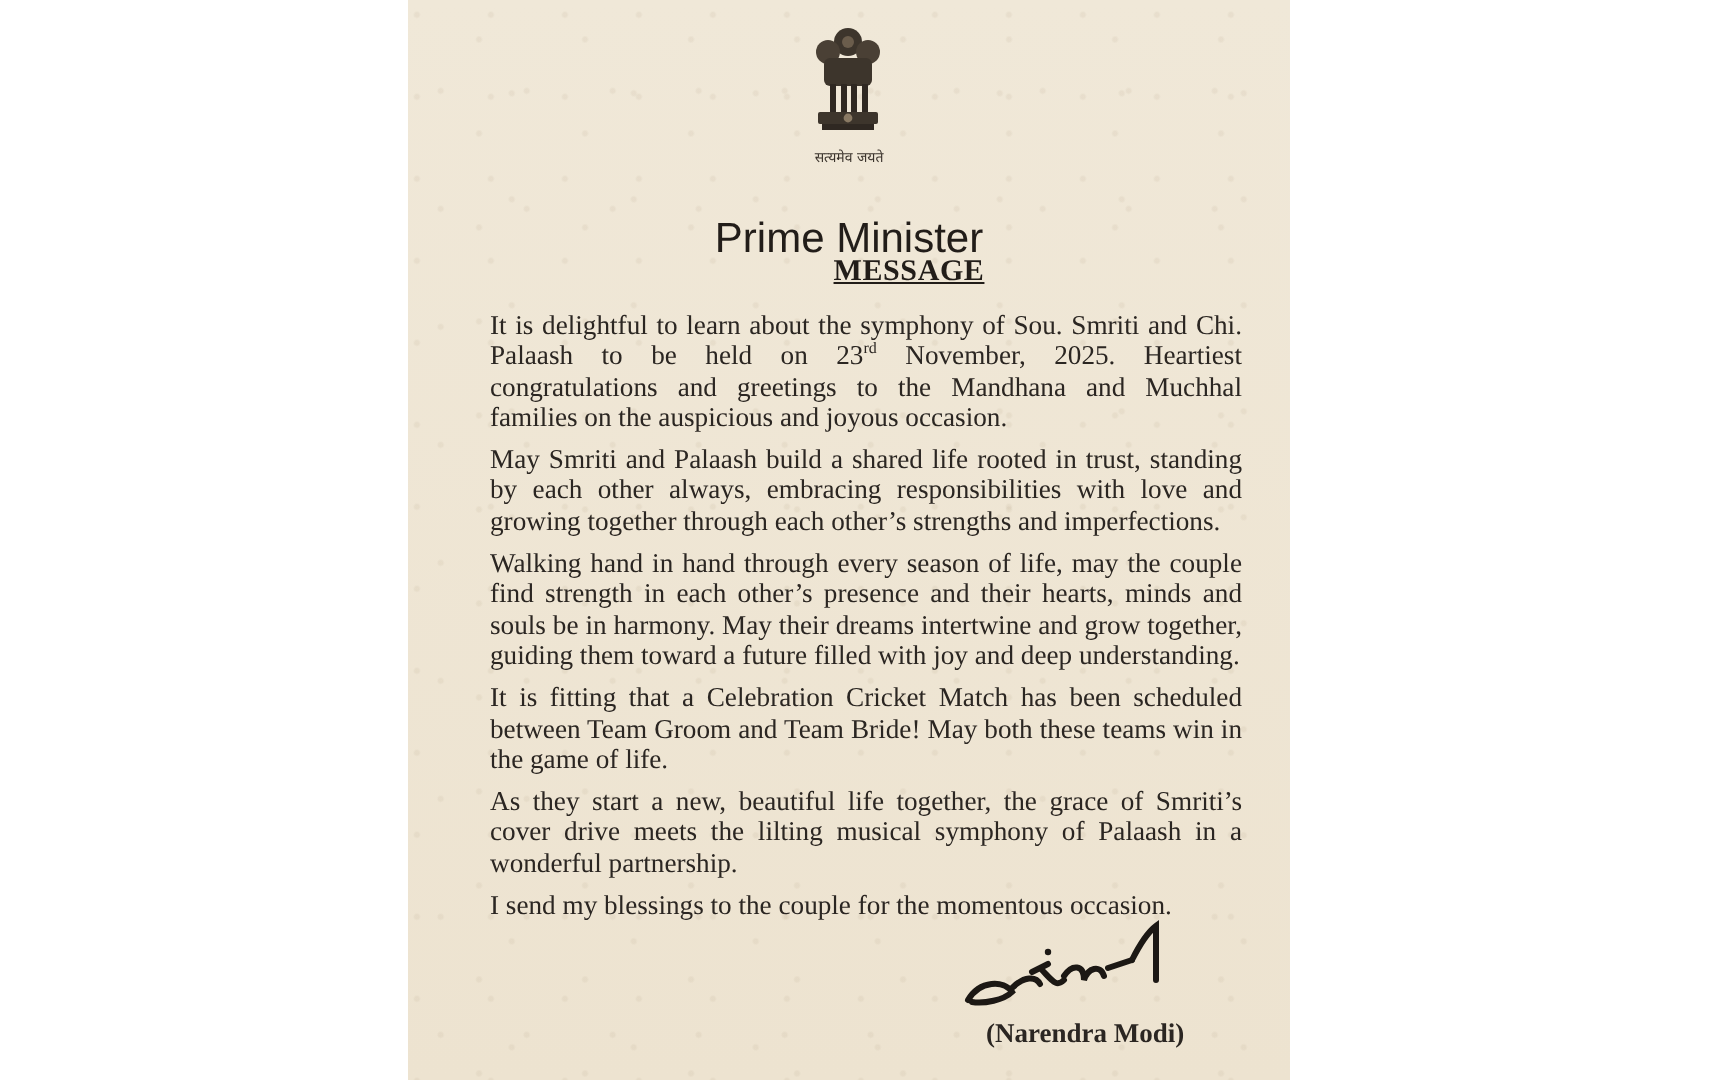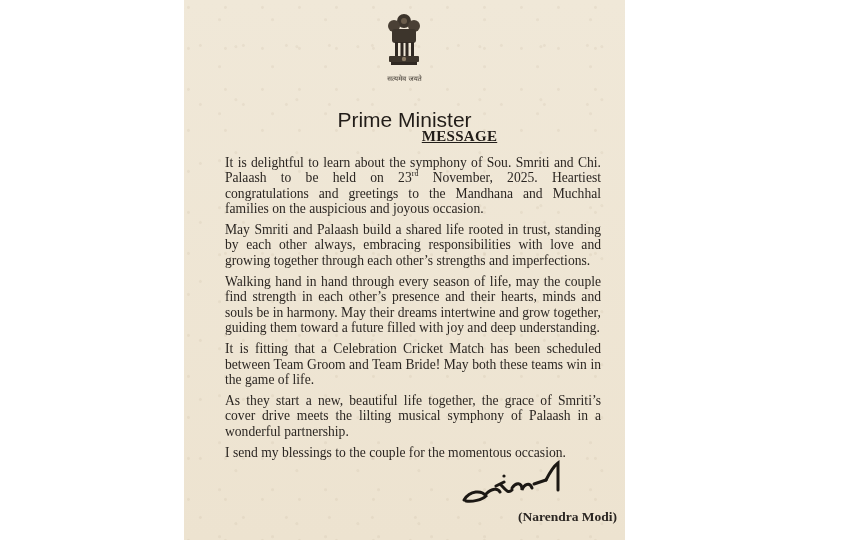--- a/index.html
+++ b/index.html
@@ -5,21 +5,21 @@
   html, body {
     margin: 0;
     padding: 0;
     background: #ffffff;
     width: 864px;
     height: 540px;
     overflow: hidden;
   }
   .page {
     position: absolute;
-    left: 184px;
+    left: 204px;
     top: 0;
     width: 441px;
     height: 540px;
     background-color: #efe6d5;
     background-image:
       radial-gradient(circle at 12% 18%, rgba(160,140,110,0.10) 0 1px, transparent 2px),
       radial-gradient(circle at 67% 42%, rgba(160,140,110,0.10) 0 1px, transparent 2px),
       radial-gradient(circle at 38% 77%, rgba(160,140,110,0.10) 0 1px, transparent 2px),
       radial-gradient(circle at 85% 88%, rgba(160,140,110,0.10) 0 1px, transparent 2px),
       linear-gradient(180deg, #f0e8d8 0%, #ede3d0 100%);
@@ -69,21 +69,20 @@
     left: 0;
     width: 501px;
     top: 128px;
     text-align: center;
     font-family: "Liberation Serif", serif;
     font-size: 15px;
     font-weight: bold;
     text-decoration: underline;
     color: #221d19;
     letter-spacing: 0.3px;
-    margin-left: 25px;
   }
   .body {
     position: absolute;
     left: 41px;
     top: 155px;
     width: 376px;
     font-family: "Liberation Serif", serif;
     font-size: 13.6px;
     line-height: 15.3px;
     color: #2b2622;
@@ -102,21 +101,20 @@
     height: 48px;
   }
   .sig-name {
     position: absolute;
     left: 289px;
     top: 509px;
     font-family: "Liberation Serif", serif;
     font-size: 13.5px;
     font-weight: bold;
     color: #2b2622;
-    margin-left: 45px;
   }
 </style>
 </head>
 <body>
 
 <div class="page">
 
   <svg class="emblem" viewBox="0 0 40 64">
 
     <ellipse cx="20" cy="9" rx="7" ry="7" fill="#3d352c"></ellipse>

